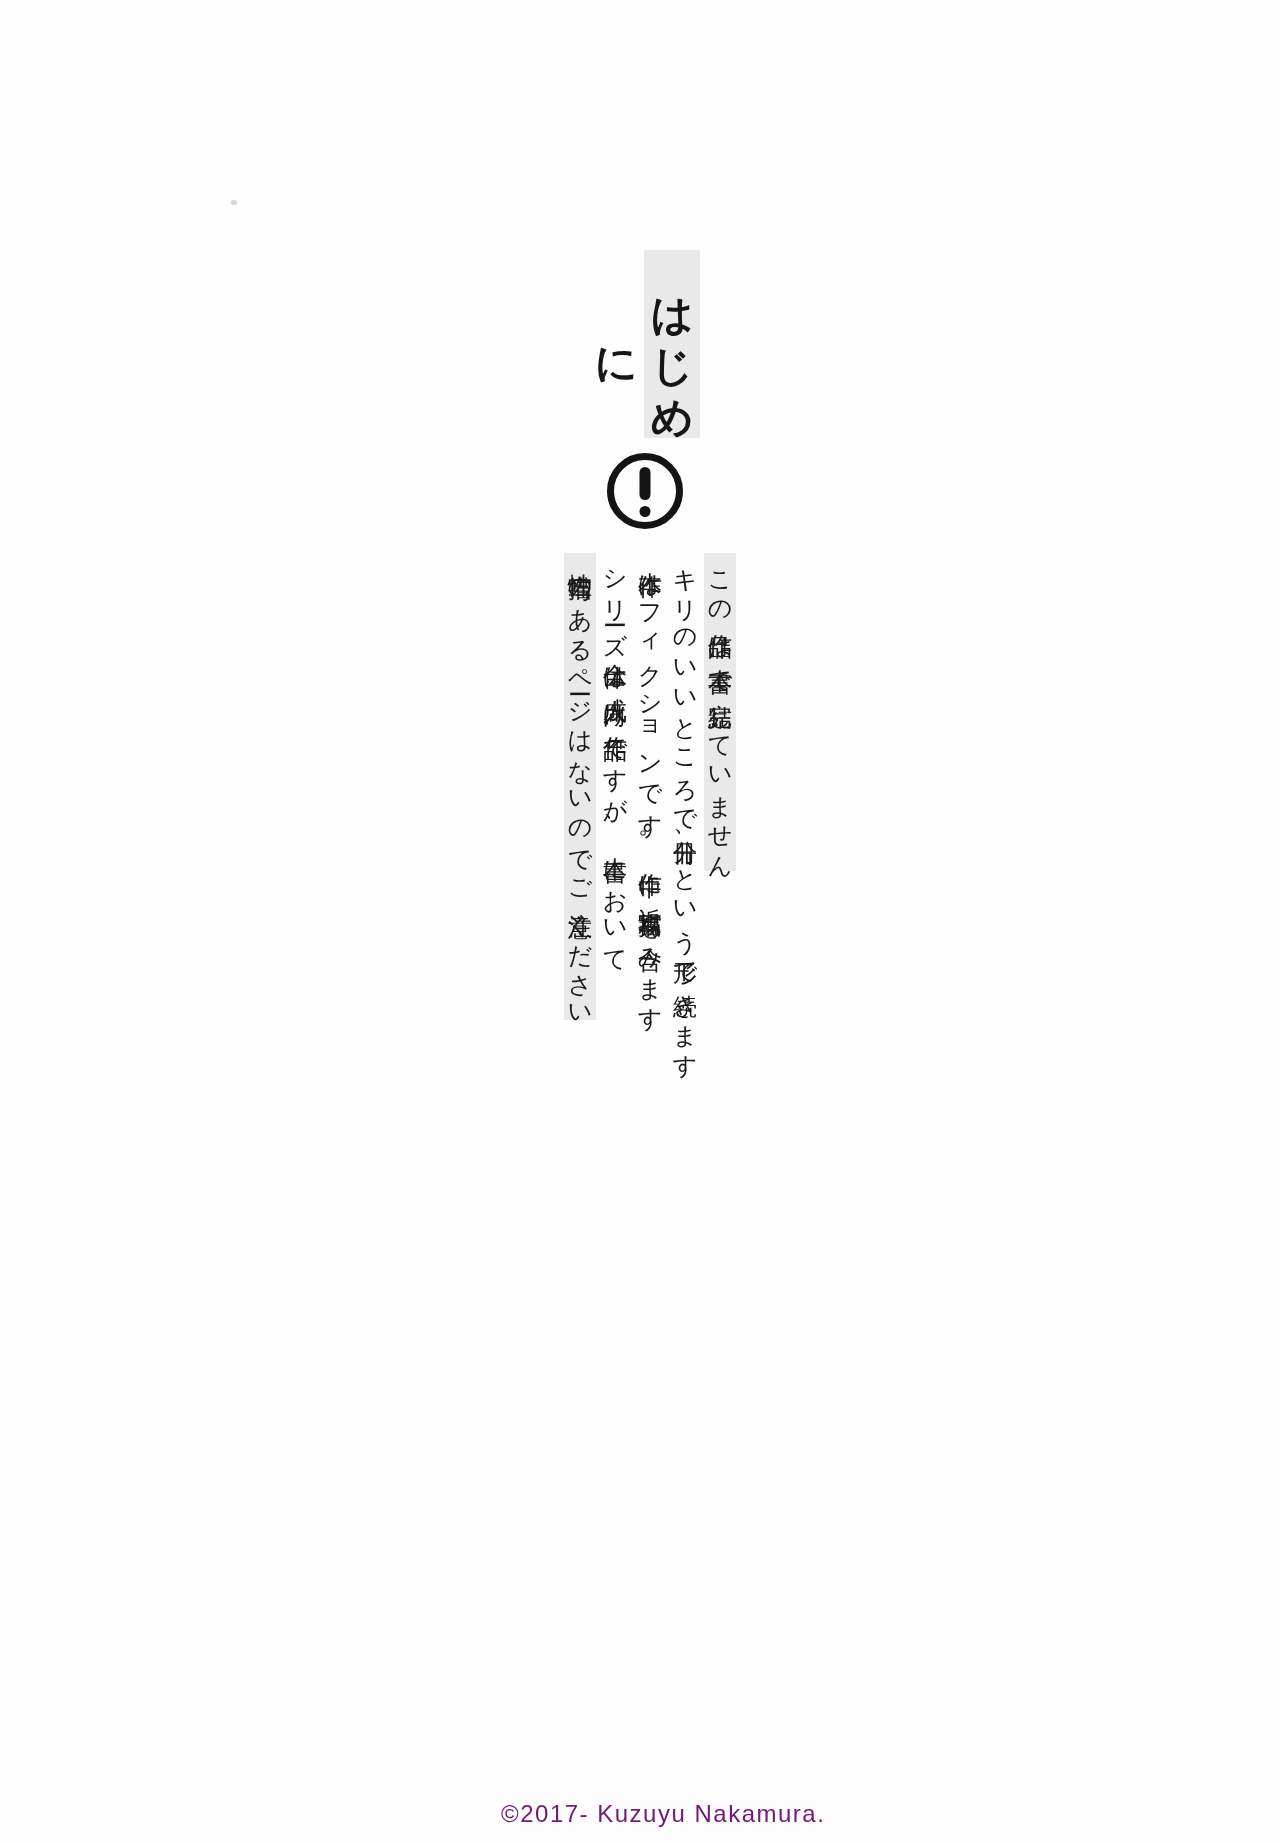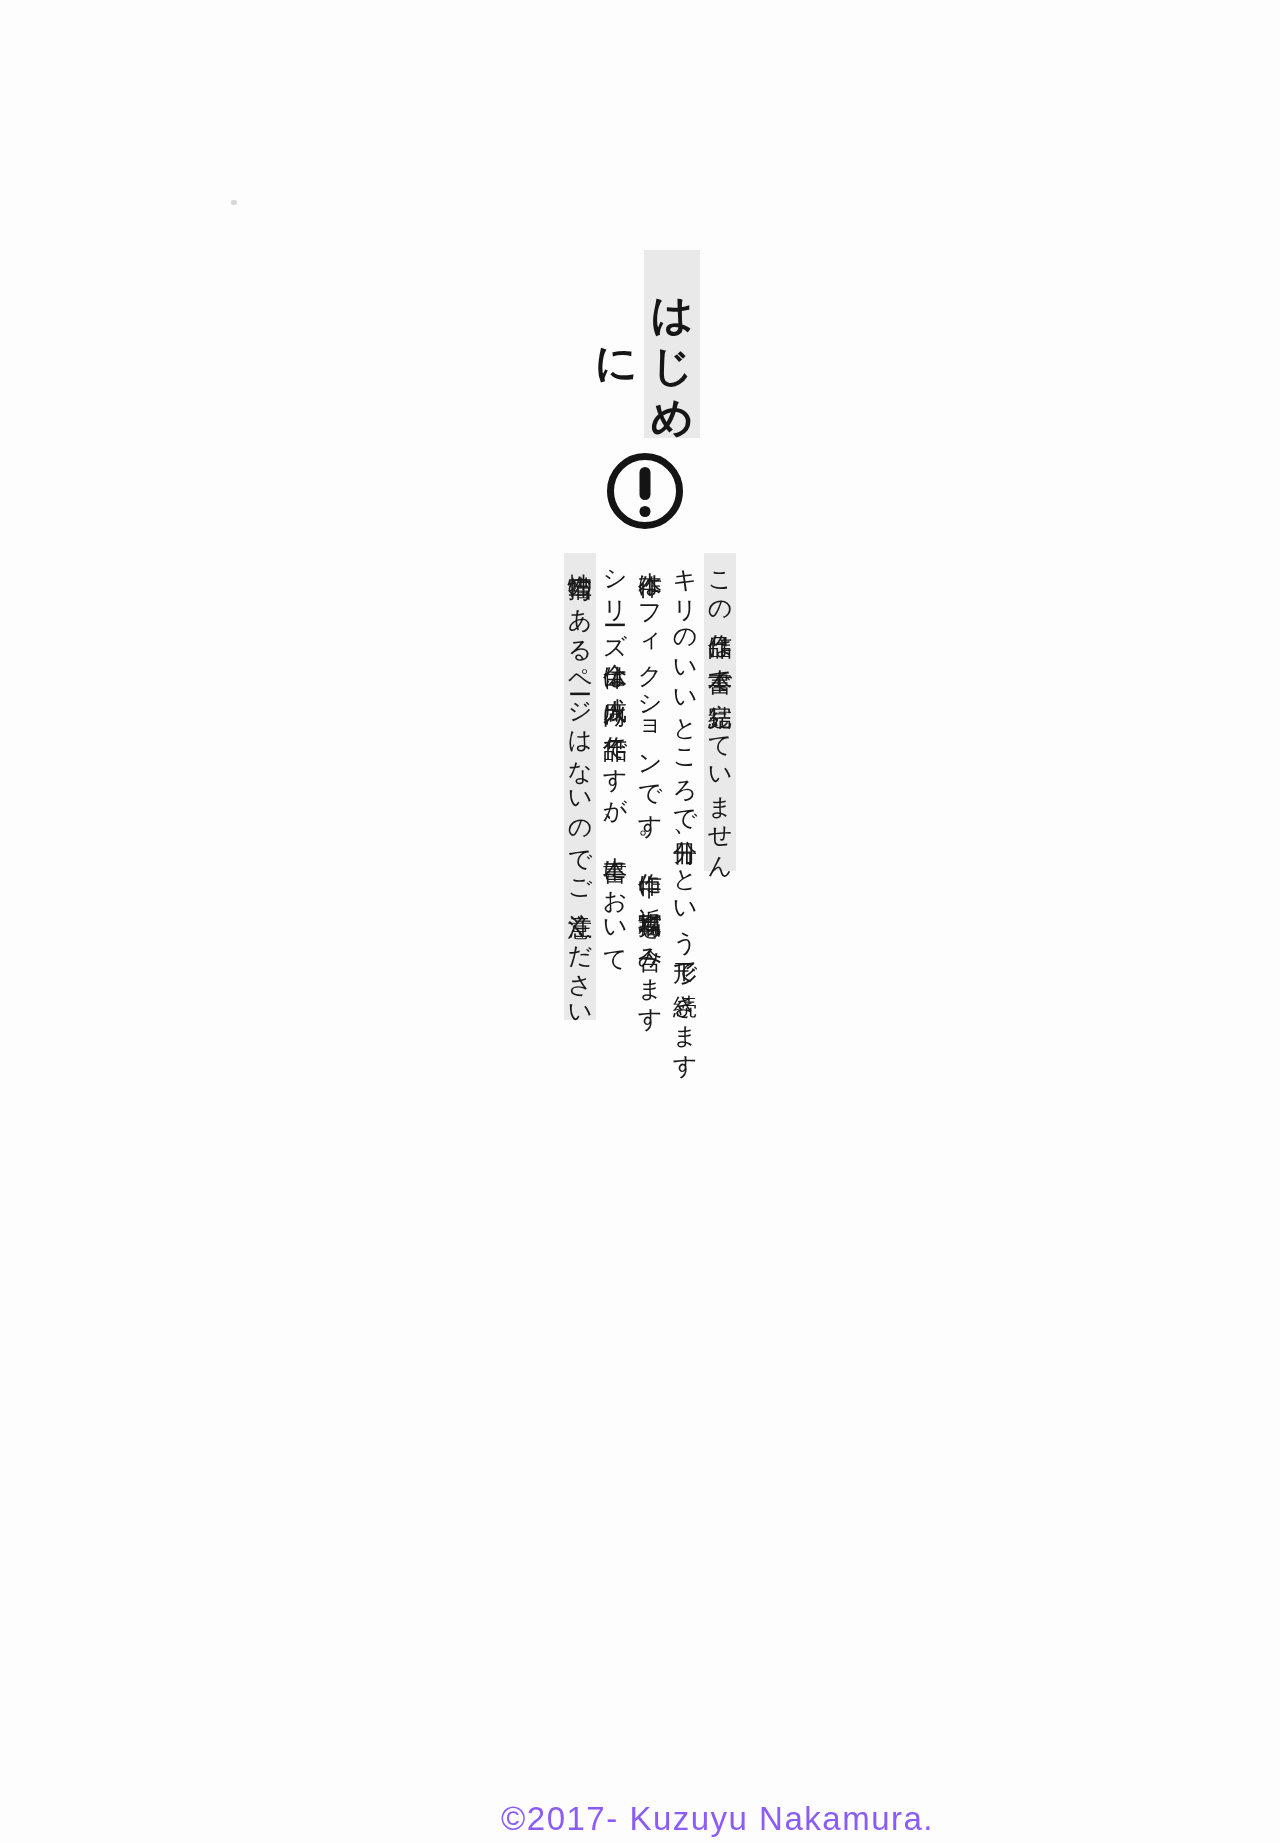--- a/index.html
+++ b/index.html
@@ -95,23 +95,23 @@
     background: #e9e9e9;
     padding: 2px 2px;
   }
   
   .footer {
     position: absolute;
     left: 501px;
     top: 1800px;
     font-family: "Liberation Sans", "DejaVu Sans", sans-serif;
     font-weight: 300;
-    font-size: 33px;
+    font-size: 24px;
     letter-spacing: 1.5px;
-    color: #8b5cf6;
+    color: #701a75;
   }
 </style>
 </head>
 <body>
 
 <div class="page">
 
   <div class="speck"></div>
 
   <h1 class="title">はじめに</h1>

